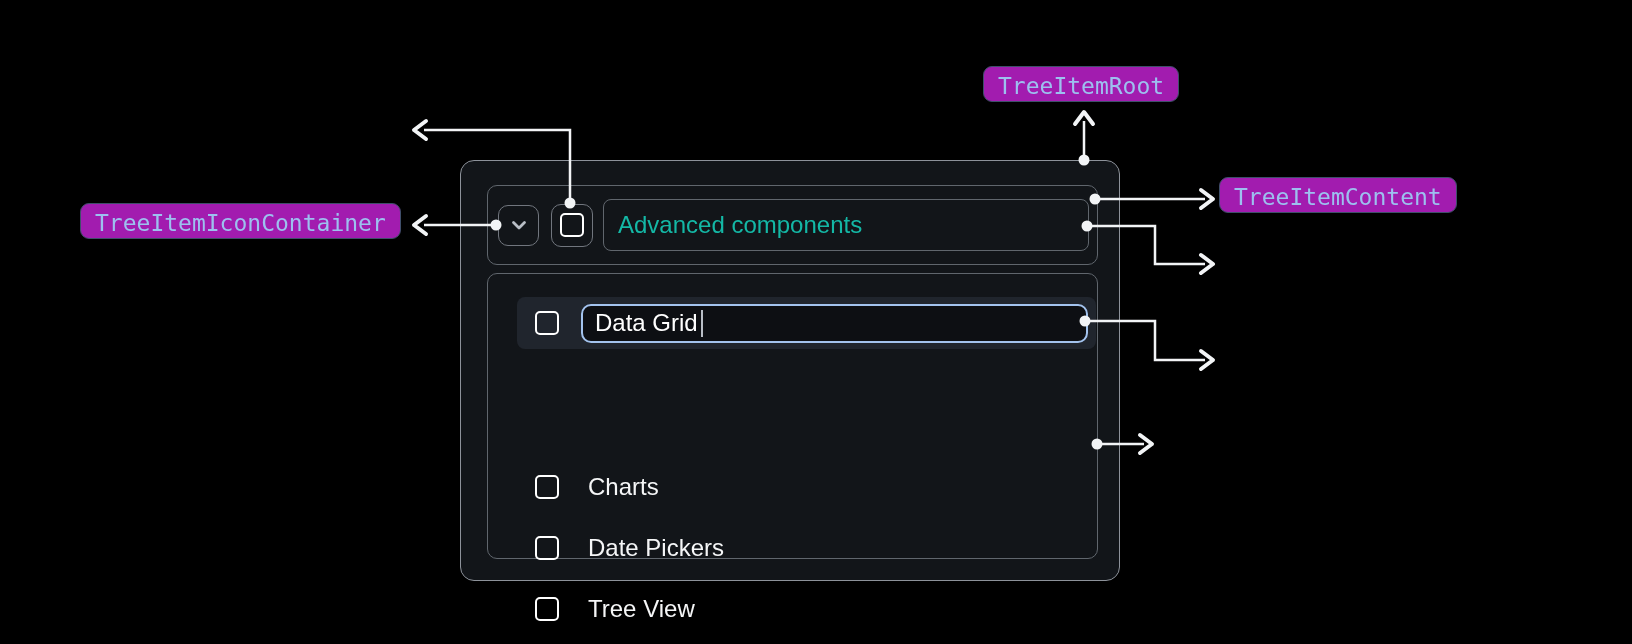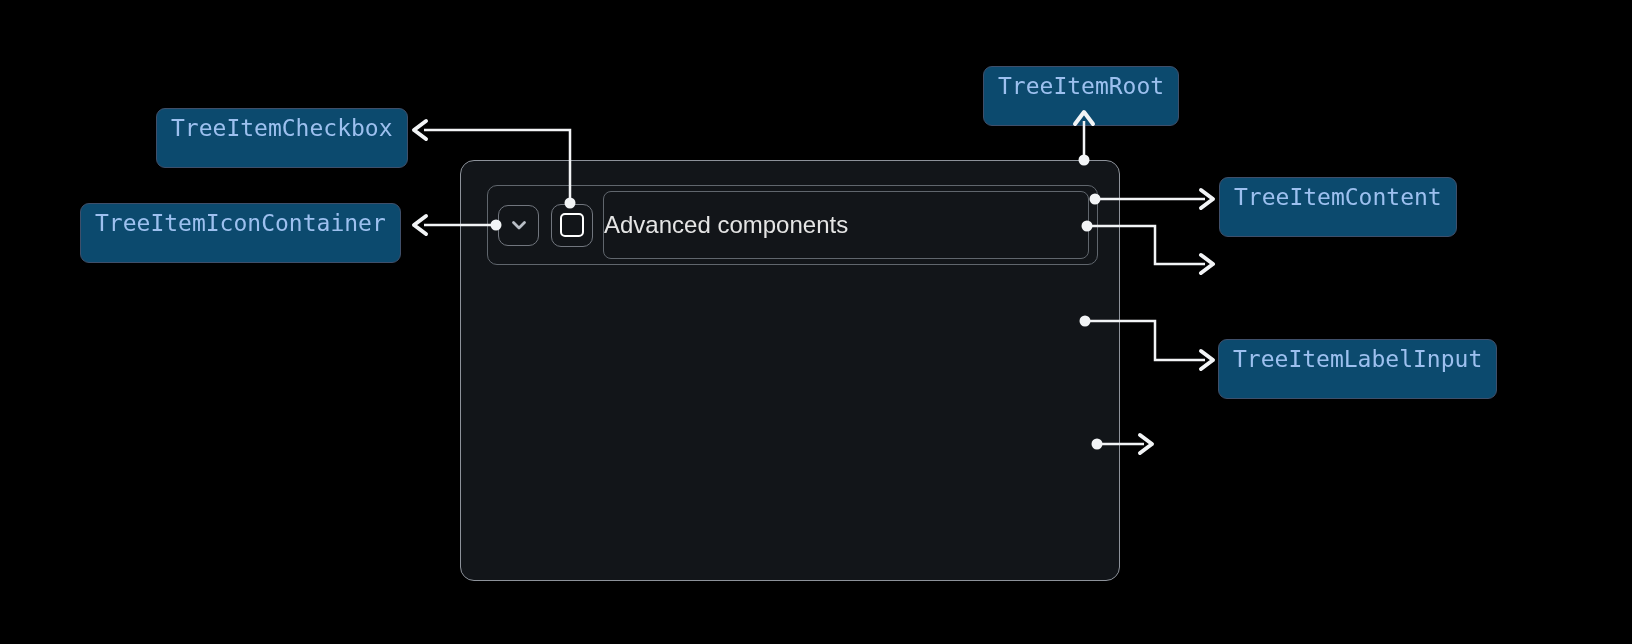--- a/index.html
+++ b/index.html
@@ -2,23 +2,23 @@
 <html><head>
 <meta charset="utf-8">
 <style>
   html,body{margin:0;padding:0;background:#000;}
   #canvas{
     position:relative;width:1632px;height:644px;background:#000;
     overflow:hidden;font-family:"Liberation Sans",sans-serif;
   }
   
   .badge{
-    position:absolute;box-sizing:border-box;height:60px;
+    position:absolute;box-sizing:border-box;height:36px;
     padding:0 14px;border:1.5px solid #3f4f6a;border-radius:9px;
-    background:#0c4a6e;color:#9dc0ef;
+    background:#a21caf;color:#9dc0ef;
     font-family:"DejaVu Sans Mono",monospace;font-size:23px;line-height:39px;
     white-space:nowrap;
   }
   #badge-checkbox        {left:156px;top:108px;}
   #badge-icon-container  {left:80px; top:203px;text-align:center;}
   #badge-root            {left:983px;top:66px;}
   #badge-content         {left:1219px;top:177px;}
   #badge-label           {left:1218px;top:243px;}
   #badge-label-input     {left:1218px;top:339px;}
   #badge-group-transition{left:1162px;top:423px;}
@@ -42,24 +42,24 @@
   .checkbox-container{
     box-sizing:border-box;width:42px;height:43px;margin-left:12px;
     border:1.5px solid #71767e;border-radius:10px;
     display:flex;align-items:center;justify-content:center;flex:none;
   }
   .checkbox{
     box-sizing:border-box;width:24px;height:24px;flex:none;
     border:2.5px solid #ffffff;border-radius:5px;background:transparent;
   }
   .label-box{
-    box-sizing:border-box;flex:1;height:68px;margin-left:10px;margin-right:8px;
+    box-sizing:border-box;flex:1;height:52px;margin-left:10px;margin-right:8px;
     border:1.5px solid #60666d;border-radius:8px;
-    display:flex;align-items:center;
-    color:#e5e5e5;font-size:24px;
+    display:flex;align-items:center;padding-left:14px;
+    color:#14b8a6;font-size:24px;
   }
   .group-box{
     position:absolute;left:26px;top:112px;width:611px;height:286px;
     box-sizing:border-box;border:1.5px solid #60666d;border-radius:10px;
   }
   .row{
     position:absolute;left:29px;width:579px;height:46px;
     display:flex;align-items:center;padding-left:18px;box-sizing:border-box;
   }
   .row .item-label{margin-left:29px;color:#f5f6f7;font-size:24px;}
@@ -82,42 +82,66 @@
   .cline{fill:none;stroke:#f2f4f6;stroke-width:2.5;}
   .chead{fill:none;stroke:#f2f4f6;stroke-width:4;stroke-linecap:round;stroke-linejoin:round;}
   .cdot{fill:#f2f4f6;stroke:none;}
   .chev{fill:none;stroke:#b9bec6;stroke-width:2.8;stroke-linecap:round;stroke-linejoin:round;}
 </style>
 </head>
 <body>
 
 <div id="canvas">
 
-  <div class="badge" id="badge-checkbox">TreeItemCheckbox</div>
   <div class="badge" id="badge-icon-container">TreeItemIconContainer</div>
   <div class="badge" id="badge-root">TreeItemRoot</div>
   <div class="badge" id="badge-content">TreeItemContent</div>
-  <div class="badge" id="badge-label-input">TreeItemLabelInput</div>
 
   <div class="root-box">
 
     <div class="content-box">
       <div class="chevron-btn">
         <svg width="24" height="24" viewBox="0 0 24 24">
           <polyline class="chev" points="6.5,9.5 12,15 17.5,9.5"></polyline>
         </svg>
       </div>
       <div class="checkbox-container">
         <div class="checkbox"></div>
       </div>
       <div class="label-box">
         <span>Advanced components</span>
       </div>
     </div>
 
+    <div class="group-box">
+
+      <div class="row row-editing">
+        <div class="checkbox"></div>
+        <div class="label-input" role="textbox">
+          <span>Data Grid</span>
+          <div class="caret"></div>
+        </div>
+      </div>
+
+      <div class="row row-charts">
+        <div class="checkbox"></div>
+        <span class="item-label">Charts</span>
+      </div>
+
+      <div class="row row-date-pickers">
+        <div class="checkbox"></div>
+        <span class="item-label">Date Pickers</span>
+      </div>
+
+      <div class="row row-tree-view">
+        <div class="checkbox"></div>
+        <span class="item-label">Tree View</span>
+      </div>
+
+    </div>
   </div>
 
   <svg id="connectors" width="1632" height="644" viewBox="0 0 1632 644">
 
     <g>
       <polyline class="cline" points="570,203 570,130 424,130"></polyline>
       <path class="chead" d="M 426,121 L 414,130 L 426,139"></path>
       <circle class="cdot" cx="570" cy="203" r="5.5"></circle>
     </g>
 

